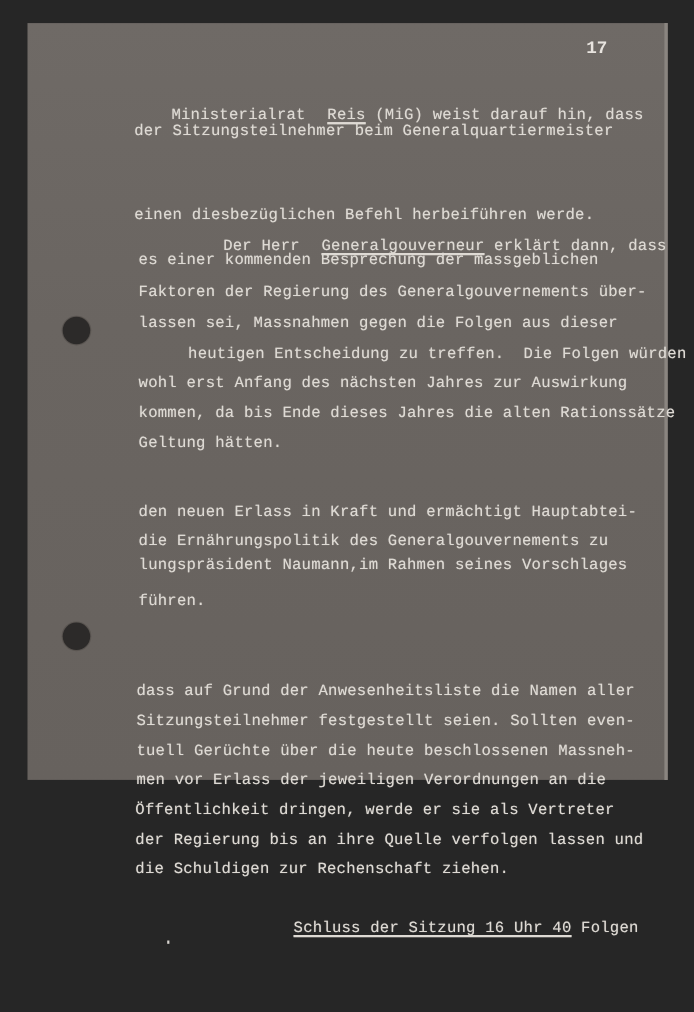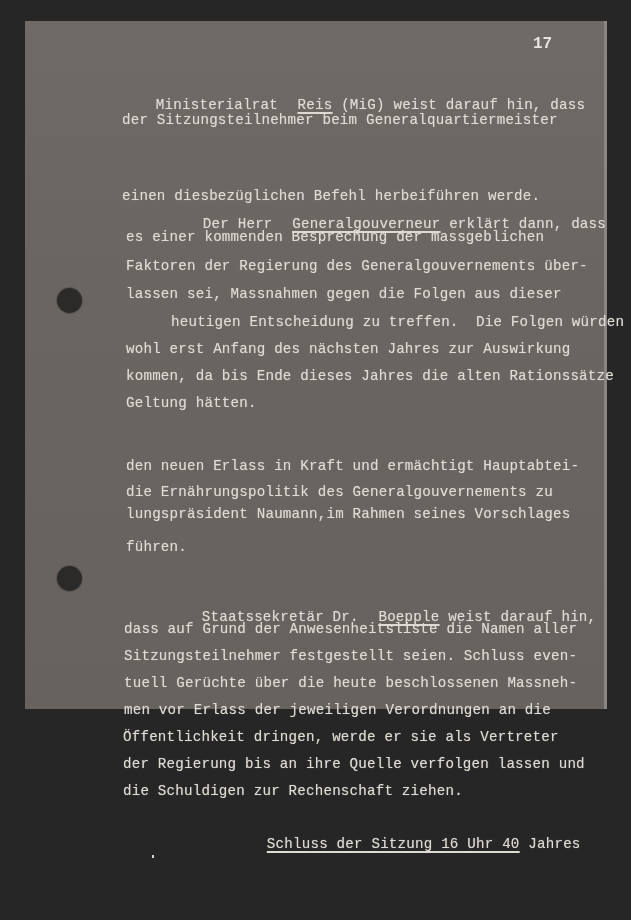--- a/index.html
+++ b/index.html
@@ -85,29 +85,26 @@
   <div class="line" style="left:101px; top:293px;margin-left:45px;">heutigen Entscheidung zu treffen.  Die Folgen würden</div>
   <div class="line" style="left:101px; top:347px;">kommen, da bis Ende dieses Jahres die alten Rationssätze</div>
   <div class="line" style="left:101px; top:320px;">wohl erst Anfang des nächsten Jahres zur Auswirkung</div>
   <div class="line" style="left:101px; top:374px;">Geltung hätten.</div>
 
   <div class="line" style="left:101px; top:437px;">den neuen Erlass in Kraft und ermächtigt Hauptabtei-</div>
   <div class="line" style="left:101px; top:464px;margin-top:21px;">lungspräsident Naumann,im Rahmen seines Vorschlages</div>
   <div class="line" style="left:101px; top:463px;">die Ernährungspolitik des Generalgouvernements zu</div>
   <div class="line" style="left:101px; top:518px;">führen.</div>
 
-  <div class="line" style="left:142px; top:572px;">
-    <span>Staatssekretär Dr. </span><span class="u">Boepple</span><span> weist darauf hin,</span>
-  </div>
   <div class="line" style="left:99px; top:600px;">dass auf Grund der Anwesenheitsliste die Namen aller</div>
-  <div class="line" style="left:99px; top:627px;">Sitzungsteilnehmer festgestellt seien. Schluss even-</div>
+  <div class="line" style="left:99px; top:627px;">Sitzungsteilnehmer festgestellt seien. Sollten even-</div>
   <div class="line" style="left:99px; top:654px;">tuell Gerüchte über die heute beschlossenen Massneh-</div>
   <div class="line" style="left:99px; top:681px;">men vor Erlass der jeweiligen Verordnungen an die</div>
   <div class="line" style="left:98px; top:708px;">Öffentlichkeit dringen, werde er sie als Vertreter</div>
   <div class="line" style="left:98px; top:735px;">der Regierung bis an ihre Quelle verfolgen lassen und</div>
   <div class="line" style="left:98px; top:762px;">die Schuldigen zur Rechenschaft ziehen.</div>
 
   <div class="line" style="left:196px; top:799px;">
-    <span class="u">Schluss der Sitzung 16 Uhr 40</span><span> Jahres</span>
+    <span class="u">Schluss der Sitzung 16 Uhr 40</span><span> Folgen</span>
   </div>
 
   <div class="mark" style="left:127px; top:834px;"></div>
 </div>
 
 </body></html>

